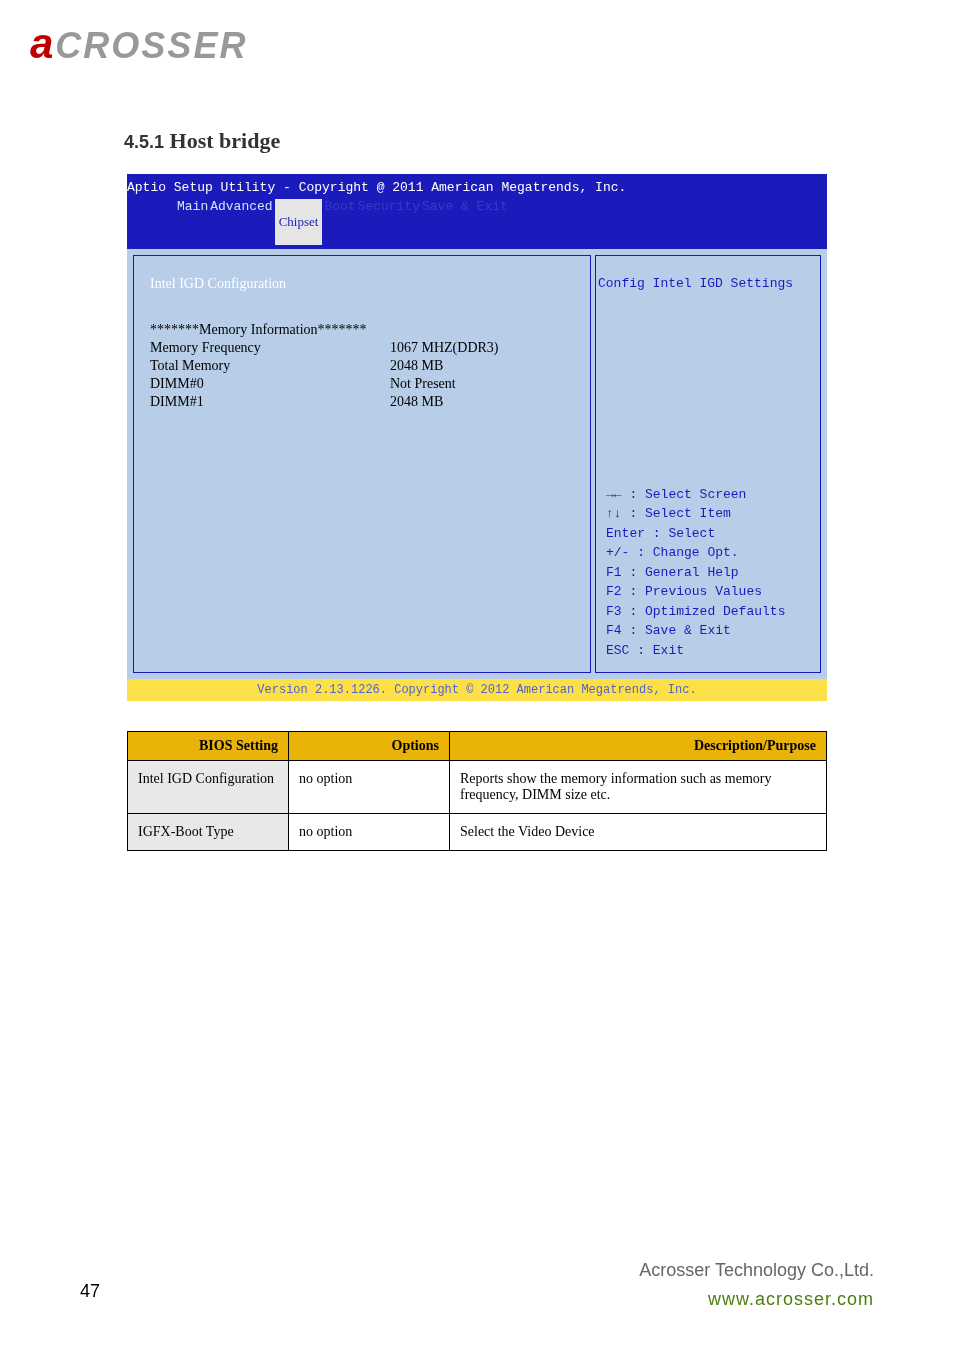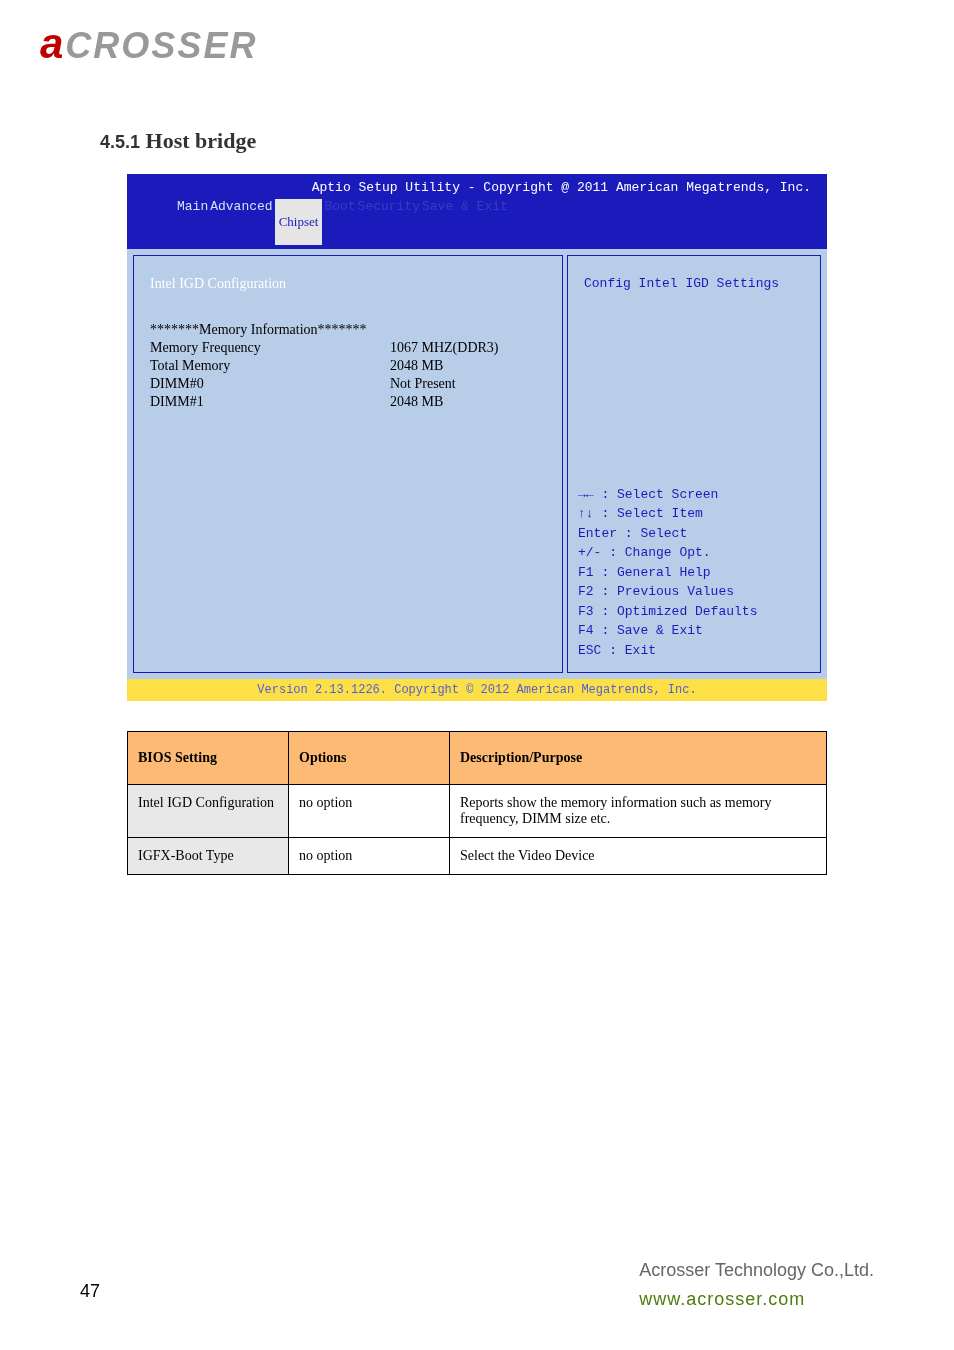--- a/index.html
+++ b/index.html
@@ -5,21 +5,21 @@
   body {
     margin: 0;
     padding: 0;
     background: #ffffff;
     font-family: Arial, sans-serif;
     width: 954px;
     min-height: 1350px;
     position: relative;
   }
   .logo-container {
-    padding: 20px 40px;
+    padding: 20px 30px;
   }
   .logo {
     font-family: Arial, sans-serif;
     font-size: 36px;
     font-weight: bold;
     font-style: italic;
     color: #999;
     letter-spacing: 2px;
     display: inline-block;
     position: relative;
@@ -30,36 +30,37 @@
     font-style: italic;
   }
   .section-title {
     font-family: "Times New Roman", serif;
     font-size: 22px;
     font-weight: bold;
     color: #333;
     padding-left: 100px;
     margin-top: 40px;
     margin-bottom: 10px;
+    margin-left: 24px;
   }
   .section-title .sect-num {
     font-family: Arial, sans-serif;
     font-size: 18px;
   }
   .bios-screenshot {
     width: 700px;
     margin: 20px auto 0 auto;
     position: relative;
   }
   .bios-header {
     background: #1b1bbb;
     color: #ffffff;
     font-family: "Courier New", monospace;
     font-size: 13px;
-    text-align: right;
+    text-align: left;
     padding: 6px 16px 0 0;
   }
   .bios-tabs {
     background: #1b1bbb;
     font-family: "Courier New", monospace;
     font-size: 13px;
     padding: 4px 0 4px 50px;
     display: flex;
     gap: 2px;
   }
@@ -92,21 +93,21 @@
     font-family: "Times New Roman", serif;
     font-size: 14px;
     color: #000;
     position: relative;
   }
   .bios-side-panel {
     width: 220px;
     margin: 6px 6px 6px 0;
     border: 1px solid #1b1bbb;
     background: #b7cde8;
-    padding: 20px 16px;
+    padding: 20px 2px;
     font-family: "Courier New", monospace;
     font-size: 13px;
     color: #1b1bbb;
     position: relative;
   }
   .bios-side-title {
     color: #1b1bbb;
   }
   .bios-help {
     position: absolute;
@@ -137,42 +138,43 @@
     padding: 4px 0;
   }
   .spec-table {
     width: 700px;
     margin: 30px auto 0 auto;
     border-collapse: collapse;
     font-family: "Times New Roman", serif;
     font-size: 14px;
   }
   .spec-table th {
-    background: #fdba74;
+    background: #eab308;
     border: 1px solid #000;
-    padding: 18px 10px;
+    padding: 6px 10px;
     font-weight: bold;
-    text-align: left;
+    text-align: right;
   }
   .spec-table td {
     border: 1px solid #000;
     padding: 10px 10px;
     vertical-align: top;
   }
   .spec-table td.col1 {
     background: #e8e8e8;
     width: 140px;
   }
   .spec-table td.col2 {
     width: 140px;
   }
   .page-footer {
     position: absolute;
     bottom: 40px;
     right: 80px;
+    text-align: right;
     font-family: Arial, sans-serif;
   }
   .footer-company {
     font-size: 18px;
     color: #666;
     margin-bottom: 8px;
   }
   .footer-url {
     font-size: 18px;
     color: #4d7c0f;

